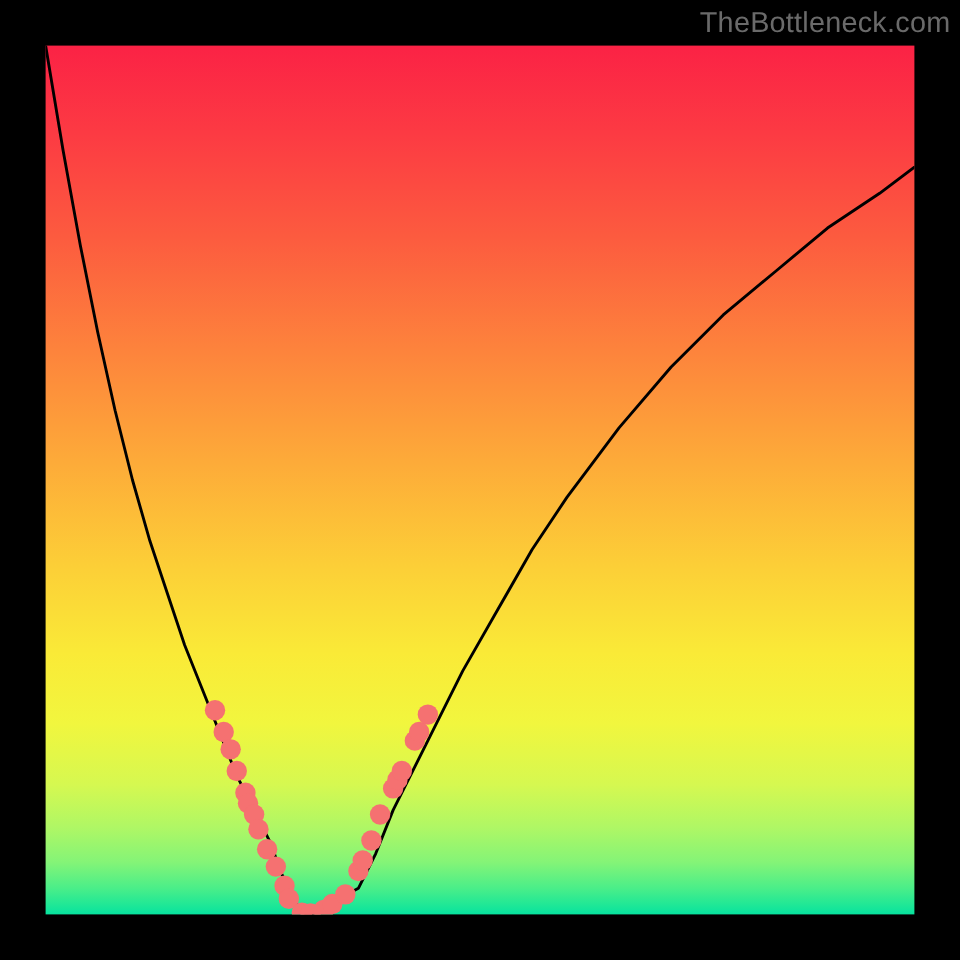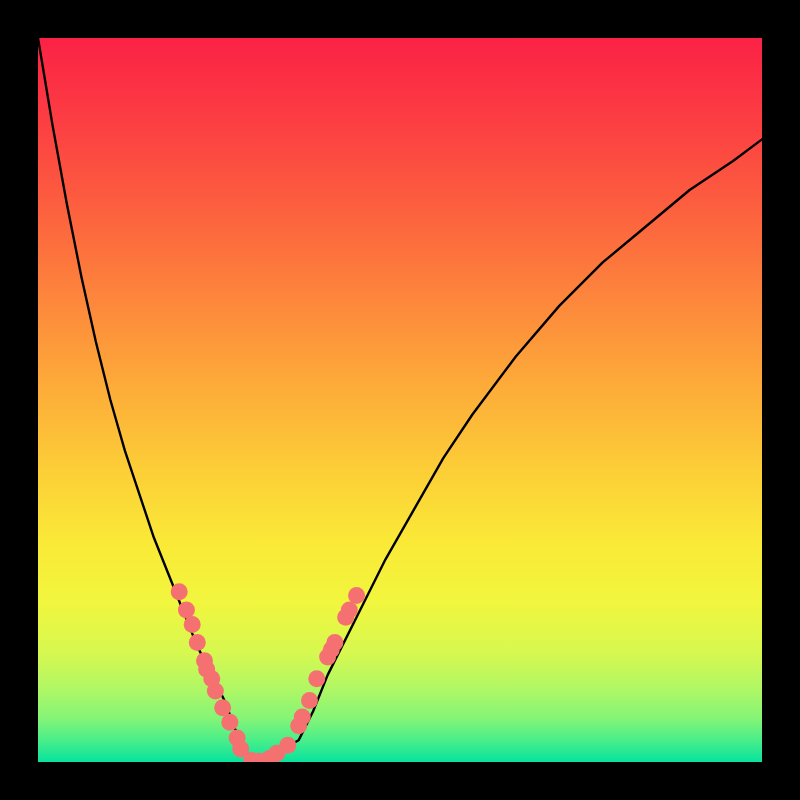--- a/index.html
+++ b/index.html
@@ -57,20 +57,21 @@
     left: 0;
     top: 0;
     width: 724px;
     height: 724px;
   }
 </style>
 </head>
 <body>
 
 <div class="frame">
+  <div class="watermark">TheBottleneck.com</div>
   <div class="plot-area">
     <svg class="curve" viewBox="0 0 724 724" preserveAspectRatio="none">
       <path id="curve-path" fill="none" stroke="#000" stroke-width="2.4" stroke-linecap="round" stroke-linejoin="round" d="M0.00 0.00 L14.48 86.88 L28.96 166.52 L43.44 238.92 L57.92 304.08 L72.40 362.00 L86.88 412.68 L101.36 456.12 L115.84 499.56 L130.32 535.76 L144.80 571.96 L159.28 608.16 L173.76 637.12 L188.24 666.08 L195.48 687.80 L202.72 702.28 L209.96 716.76 L217.20 724.00 L220.82 724.00 L260.64 702.28 L275.12 673.32 L289.60 637.12 L318.56 579.20 L347.52 521.28 L376.48 470.60 L405.44 419.92 L434.40 376.48 L477.84 318.56 L521.28 267.88 L564.72 224.44 L608.16 188.24 L651.60 152.04 L695.04 123.08 L724.00 101.36"></path>
       <g id="marker-group">
           <circle cx="141.18" cy="553.86" r="8.5" fill="#f57171"></circle>
           <circle cx="148.42" cy="571.96" r="8.5" fill="#f57171"></circle>
           <circle cx="154.21" cy="586.44" r="8.5" fill="#f57171"></circle>
           <circle cx="159.28" cy="604.54" r="8.5" fill="#f57171"></circle>
           <circle cx="166.52" cy="622.64" r="8.5" fill="#f57171"></circle>
           <circle cx="168.69" cy="631.33" r="8.5" fill="#f57171"></circle>

